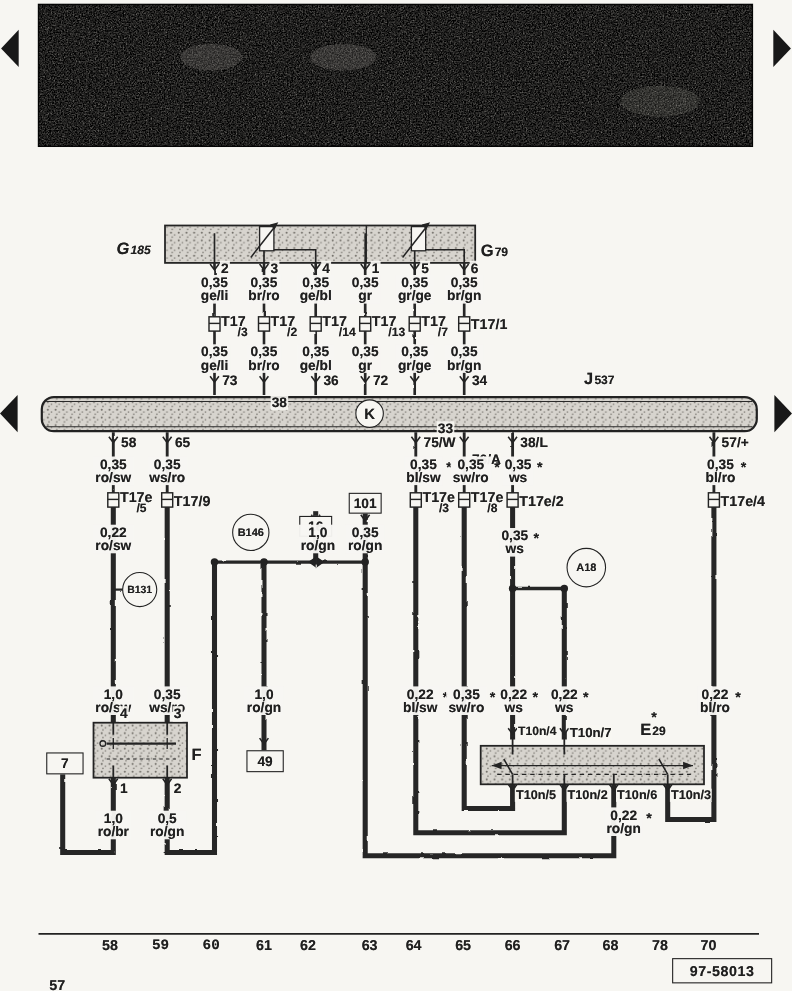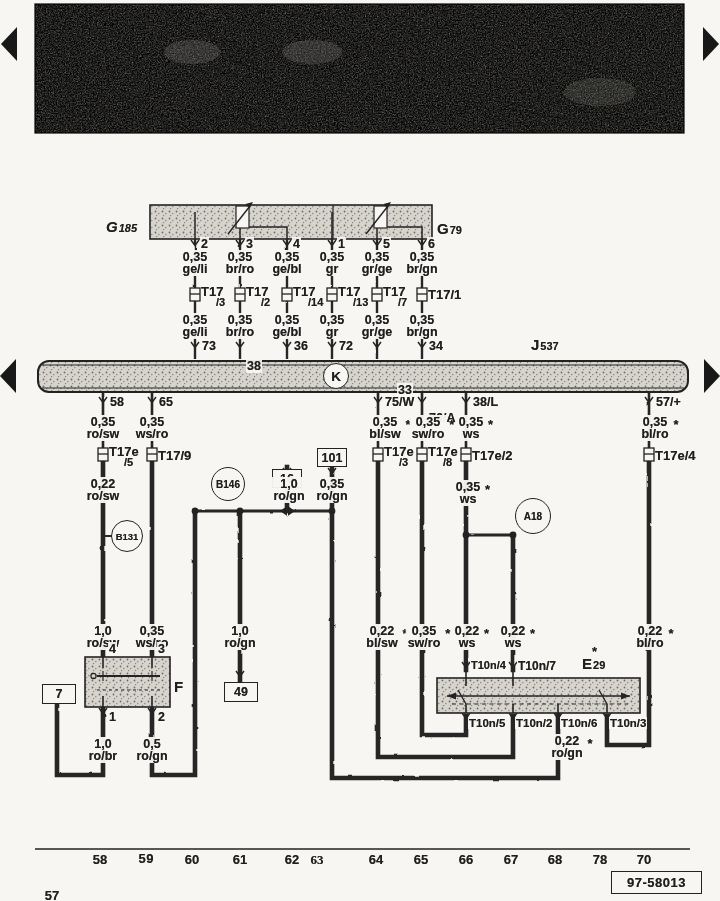--- a/index.html
+++ b/index.html
@@ -395,24 +395,24 @@
 <span class="pin lbl" style="left:609px;top:717px;font-size:11.5px;">T10n/3</span>
 <div class="wl lbl" style="left:567px;top:734px;">
       <span>0,22</span>
       <span>ro/gn</span>
       <span class="star">*</span>
     </div>
 
 <span class="track lbl" style="left:52px;top:888px;">57</span>
 <span class="track lbl" style="left:100px;top:852px;">58</span>
 <span class="track lbl" style="left:146px;top:852px;font-family:Liberation Mono, monospace;">59</span>
-<span class="track lbl" style="left:192px;top:852px;">60</span>
+<span class="track lbl" style="left:192px;top:852px;font-family:Liberation Mono, monospace;">60</span>
 <span class="track lbl" style="left:240px;top:852px;">61</span>
-<span class="track lbl" style="left:292px;top:852px;">62</span>
-<span class="track lbl" style="left:317px;top:852px;font-family:Liberation Serif, serif;">63</span>
+<span class="track lbl" style="left:280px;top:852px;">62</span>
+<span class="track lbl" style="left:336px;top:852px;">63</span>
 <span class="track lbl" style="left:376px;top:852px;">64</span>
 <span class="track lbl" style="left:421px;top:852px;">65</span>
 <span class="track lbl" style="left:466px;top:852px;">66</span>
 <span class="track lbl" style="left:511px;top:852px;">67</span>
 <span class="track lbl" style="left:555px;top:852px;">68</span>
 <span class="track lbl" style="left:600px;top:852px;">78</span>
 <span class="track lbl" style="left:644px;top:852px;">70</span>
 
 <div class="box lbl" style="left:611px;top:871px;width:91px;height:23px;font-size:13px;letter-spacing:.5px;">97-58013</div>
 

